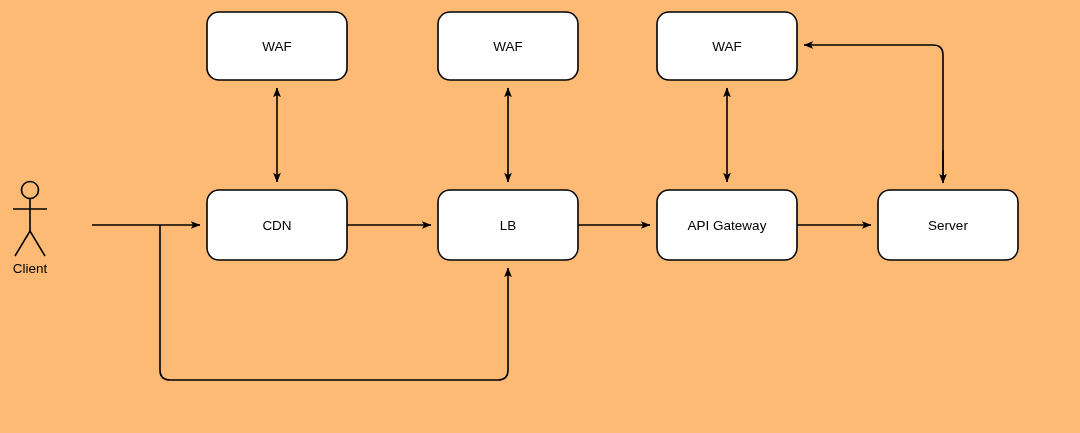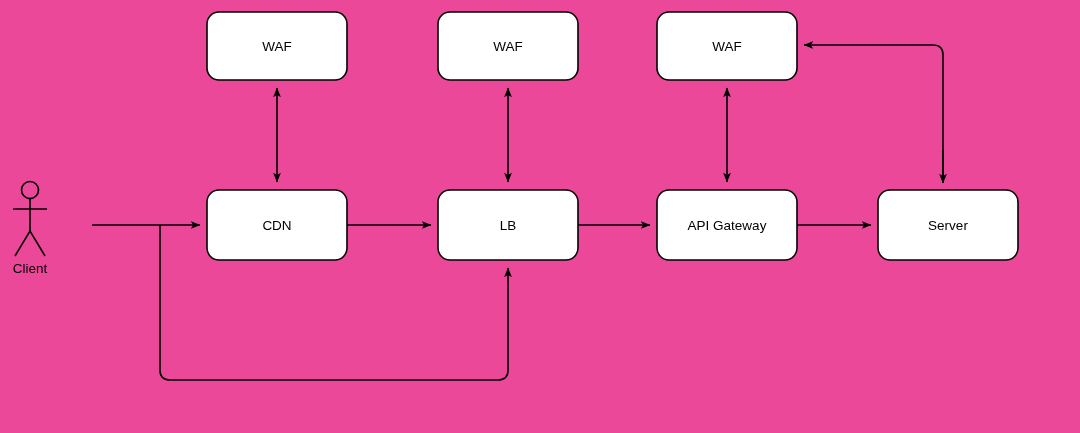--- a/index.html
+++ b/index.html
@@ -9,21 +9,21 @@
     background: #ffffff;
   }
   body {
     font-family: "Liberation Sans", sans-serif;
     -webkit-font-smoothing: antialiased;
   }
   #canvas {
     position: relative;
     width: 1080px;
     height: 433px;
-    background: #ec4899;
+    background: #fdba74;
     overflow: hidden;
   }
   #diagram-svg {
     position: absolute;
     left: 0;
     top: 0;
     width: 1080px;
     height: 433px;
     display: block;
   }

